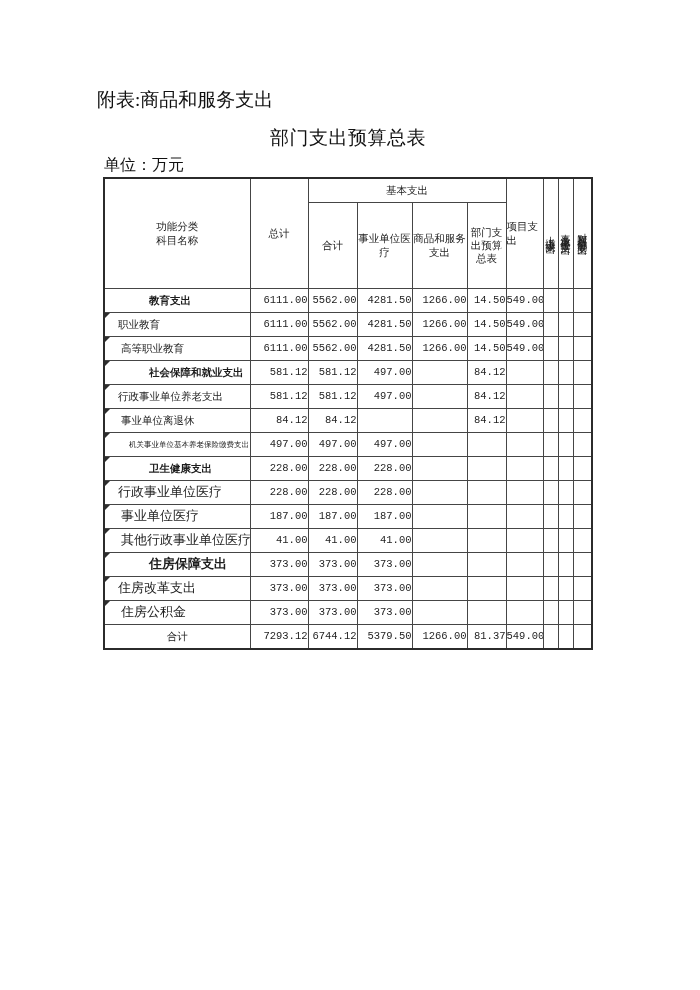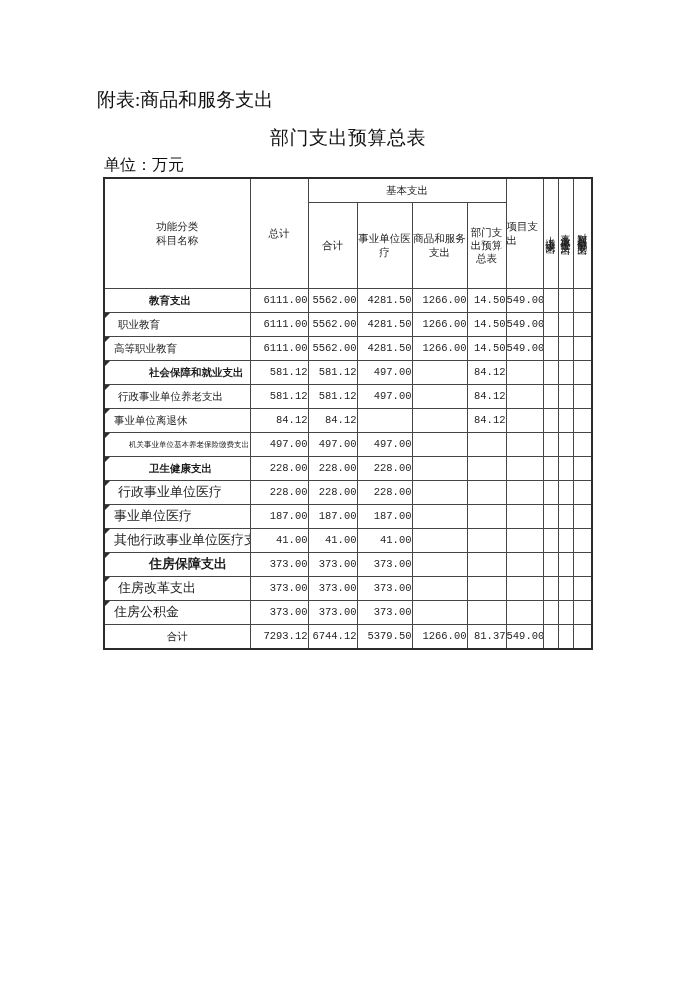--- a/index.html
+++ b/index.html
@@ -40,21 +40,21 @@
   .proj{text-align:left;padding:0 2px;font-family:Liberation Serif, serif;}
   .vert{text-align:center;}
   .vtext{
     display:inline-block;writing-mode:vertical-rl;text-orientation:upright;
     font-size:10px;letter-spacing:1.5px;line-height:13px;
   }
 
   td.lbl{position:relative;white-space:nowrap;font-size:10px;}
   td.lbl.ind0{padding-left:3px;}
   td.lbl.ind1{padding-left:13px;}
-  td.lbl.ind2{padding-left:9px;}
+  td.lbl.ind2{padding-left:16px;}
   td.lbl.ind3{padding-left:24px;}
   td.lbl.b{font-weight:bold;padding-left:44px;}
   td.lbl.sz-small{font-size:13px;}
   td.lbl.sz-tiny{font-size:7.5px;}
   td.lbl.ctr{text-align:center;padding-left:0;}
   .mark{
     position:absolute;left:0;top:0;width:0;height:0;
     border-top:5px solid #2d2d2d;border-right:5px solid transparent;
   }
 

